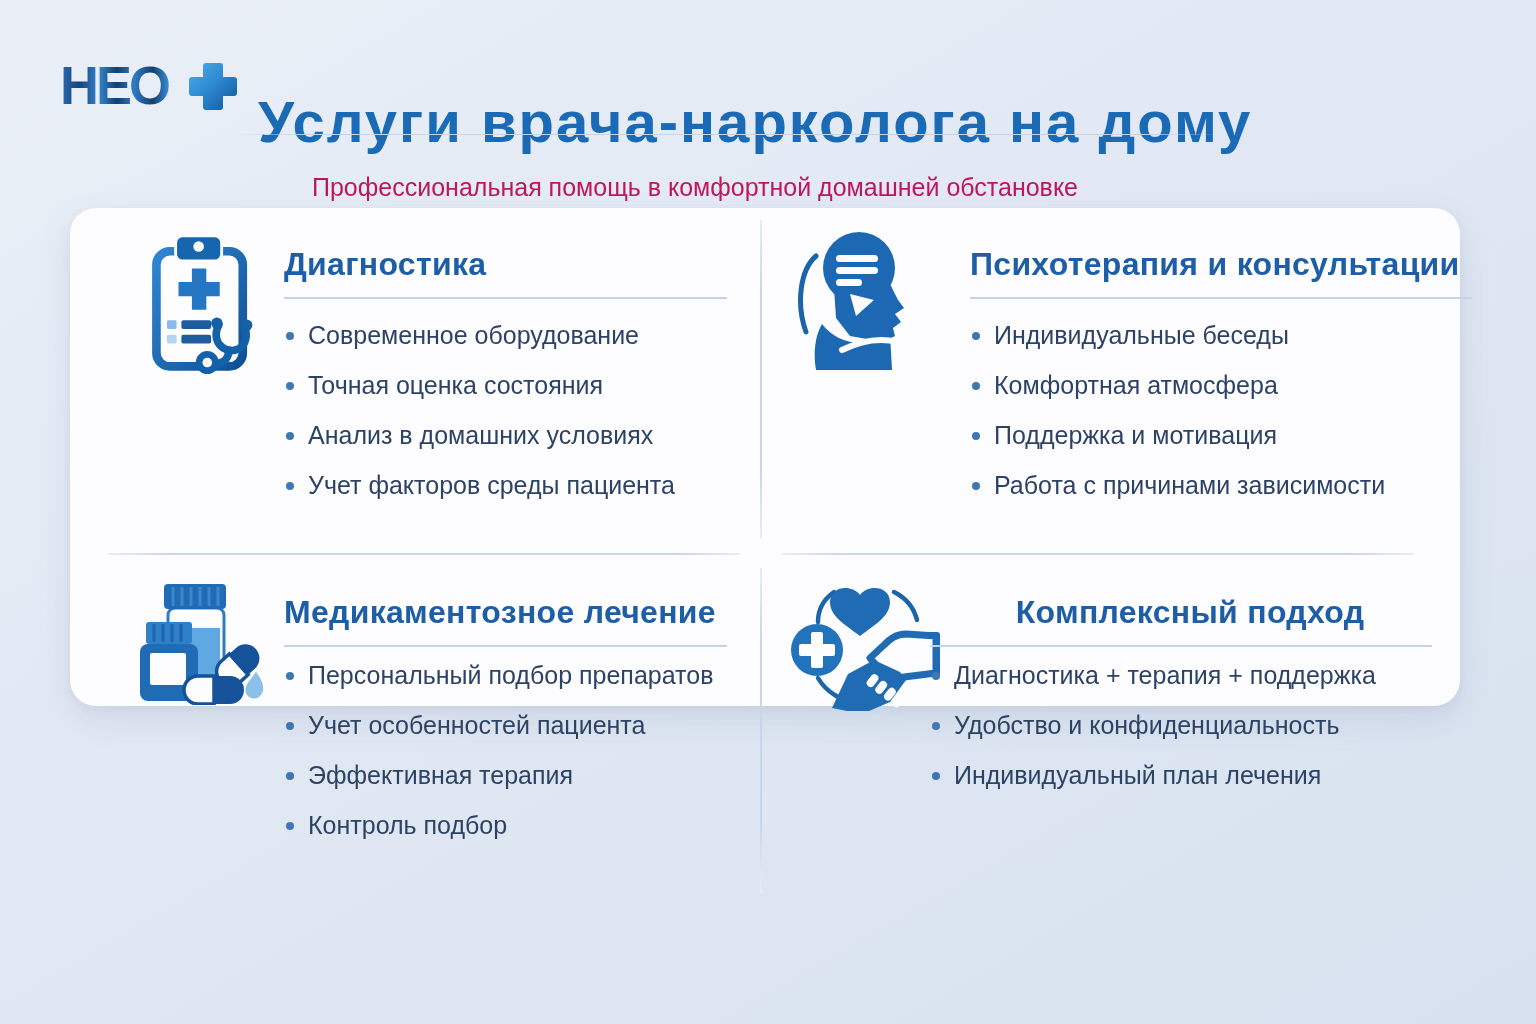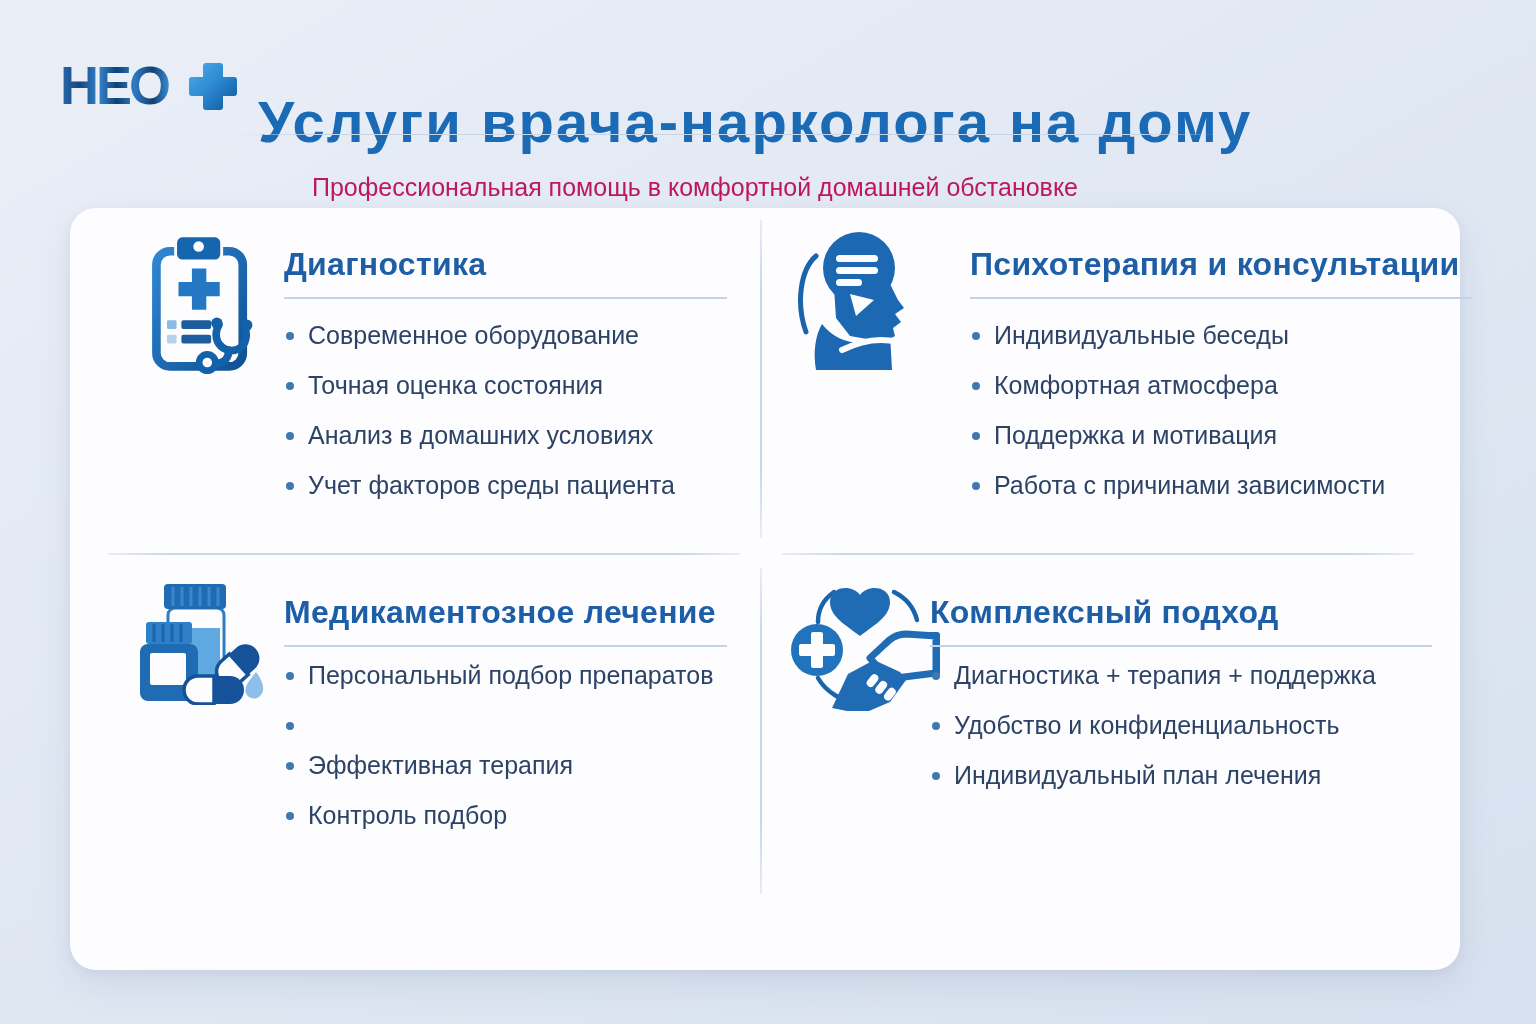--- a/index.html
+++ b/index.html
@@ -15,21 +15,21 @@
   }
   .header-rule{
     position:absolute;left:232px;top:134px;width:988px;height:1px;
     background:linear-gradient(90deg,rgba(201,213,230,0),#c7d4e6 8%,#c7d4e6 92%,rgba(201,213,230,0));
   }
   .subtitle{
     position:absolute;left:210px;top:146px;width:970px;text-align:center;
     font-size:25px;color:#be185d;line-height:32px;
   }
   .panel{
-    position:absolute;left:70px;top:208px;width:1390px;height:762px;
+    position:absolute;left:70px;top:208px;width:1390px;height:498px;
     background:#fdfdff;border-radius:26px;
     box-shadow:0 14px 34px rgba(96,118,158,.14), 0 3px 8px rgba(96,118,158,.08);
   }
   .divider{position:absolute;}
   .div-v{width:2px;background:linear-gradient(#e6edf6,#c8d6ea 22%,#c8d6ea 78%,#e6edf6);}
   .div-h{height:2px;background:linear-gradient(90deg,#e6edf6,#c9d7ea 10%,#c9d7ea 90%,#e6edf6);}
   .div-v1{left:690px;top:12px;height:318px;}
   .div-v2{left:690px;top:360px;height:326px;}
   .div-h1{left:38px;top:345px;width:632px;}
   .div-h2{left:712px;top:345px;width:632px;}
@@ -49,21 +49,21 @@
     flex:none;width:8px;height:8px;border-radius:50%;background:#3f77b3;
     margin:11px 14px 0 2px;
   }
   #q1-icon{left:76px;top:26px;width:112px;height:142px;}
   #q2-icon{left:722px;top:22px;width:120px;height:140px;}
   #q3-icon{left:68px;top:372px;width:130px;height:125px;}
   #q4-icon{left:720px;top:368px;width:150px;height:135px;}
   #q1-content{left:214px;top:36px;width:470px;}
   #q2-content{left:900px;top:36px;width:520px;}
   #q3-content{left:214px;top:384px;width:470px;}
-  #q4-content{left:860px;top:384px;width:520px;}
+  #q4-content{left:860px;top:384px;width:520px;text-align:center;}
 </style>
 </head>
 <body>
 
 <div>
 
   <div class="logo">
     <svg viewBox="0 0 200 62">
       <defs>
         <linearGradient id="lg1" x1="0" y1="0" x2="1" y2="0">
@@ -217,20 +217,21 @@
       <div class="content" id="q3-content">
         <h2>Медикаментозное лечение</h2>
         <div class="title-rule"></div>
         <ul>
           <li>
               <span class="bullet-dot"></span>
               <span>Персональный подбор препаратов</span>
             </li>
           <li>
               <span class="bullet-dot"></span>
+              <span>Учет особенностей пациента</span>
             </li>
           <li>
               <span class="bullet-dot"></span>
               <span>Эффективная терапия</span>
             </li>
           <li>
               <span class="bullet-dot"></span>
               <span>Контроль подбор</span>
             </li>
         </ul>

